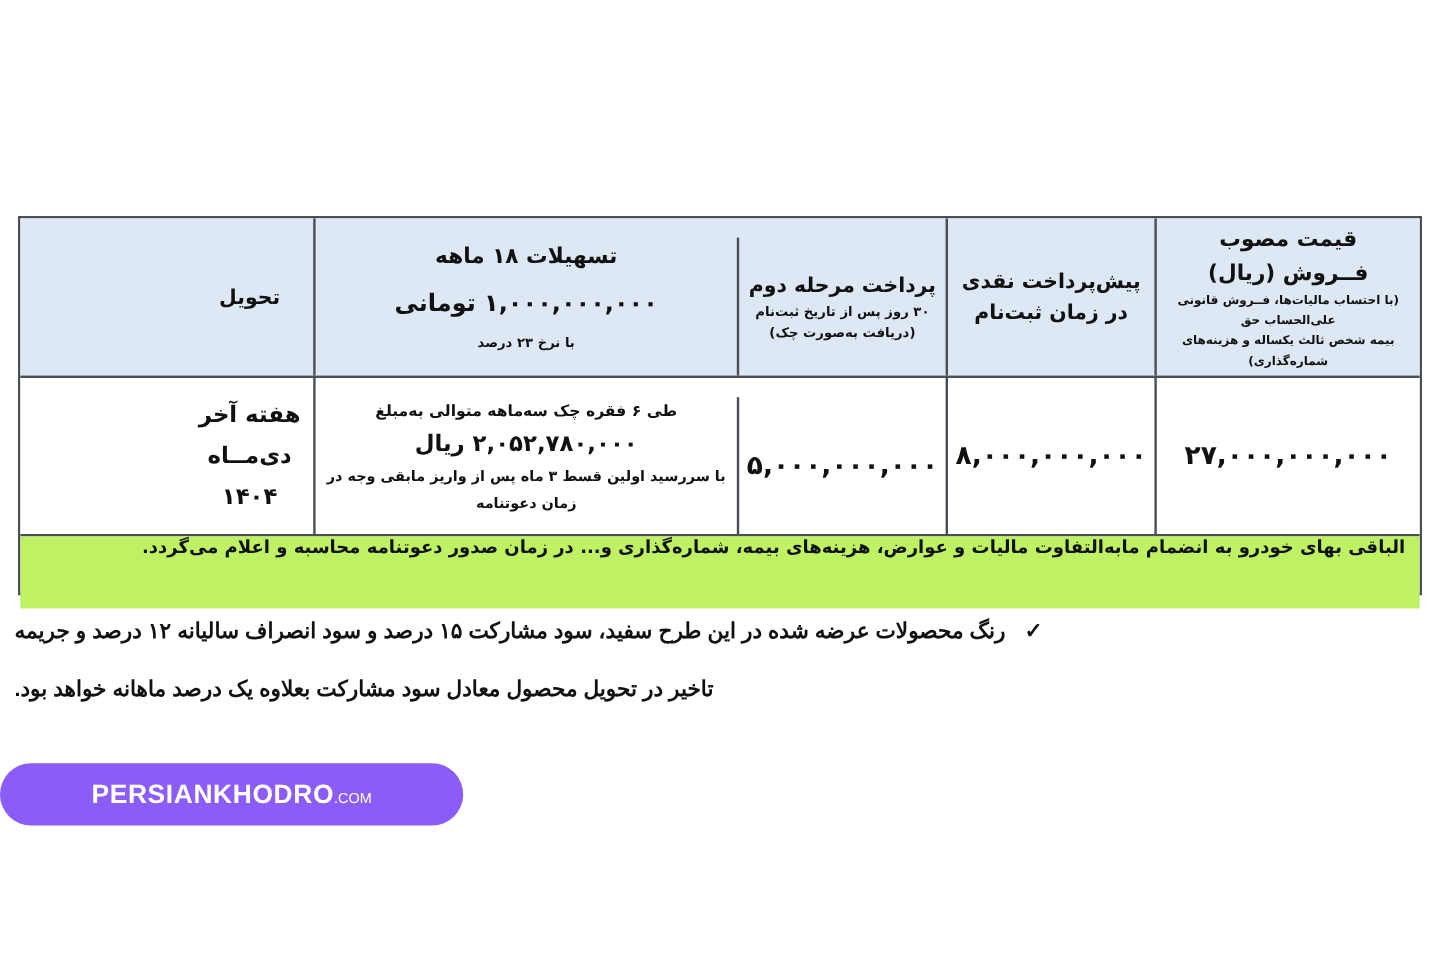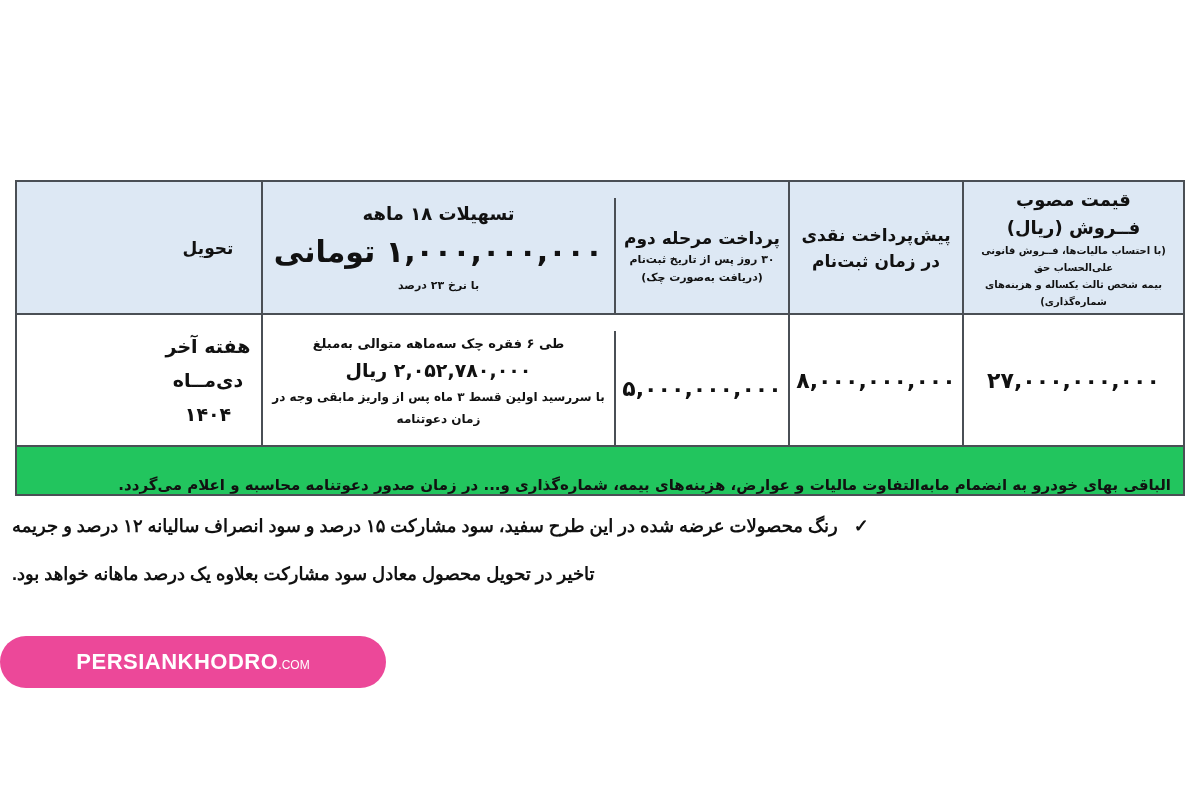--- a/index.html
+++ b/index.html
@@ -35,23 +35,23 @@
       height: 133px;
       background: #dde8f4;
       border-bottom: 2px solid #4a4f55;
     }
     .row.body {
       height: 132px;
       background: #ffffff;
       border-bottom: 2px solid #4a4f55;
     }
     .row.footer {
-      height: 47px;
-      background: #22c55e;
-      align-items: flex-end;
+      height: 60px;
+      background: #bef264;
+      align-items: flex-start;
       padding: 0 12px;
     }
     .cell {
       box-sizing: border-box;
       display: flex;
       flex-direction: column;
       align-items: center;
       justify-content: center;
       text-align: center;
       border-left: 2px solid #4a4f55;
@@ -61,21 +61,21 @@
     .c-price   { width: 221px; }
     .c-prepay  { width: 174px; }
     .c-second  { width: 174px; margin-top: 16px; }
     .c-loan    { width: 353px; }
     .c-deliver { width: 106px; }
 
     .h-title { font-weight: bold; font-size: 17px; line-height: 26px; }
     .h-title-lg { font-weight: bold; font-size: 18px; line-height: 28px; }
     .h-sub { font-weight: bold; font-size: 10px; line-height: 17px; }
     .h-sub2 { font-weight: bold; font-size: 11px; line-height: 18px; }
-    .h-big { font-weight: bold; font-size: 30px; line-height: 48px; letter-spacing: 0.5px; }
+    .h-big { font-weight: bold; font-size: 20px; line-height: 48px; letter-spacing: 0.5px; }
     .h-small { font-weight: bold; font-size: 11px; line-height: 20px; }
 
     .val { font-weight: bold; font-size: 22px; letter-spacing: 1px; }
     .loan-line1 { font-weight: bold; font-size: 13px; line-height: 26px; }
     .loan-line1 .amt { font-size: 19px; }
     .loan-line2 { font-weight: bold; font-size: 12px; line-height: 22px; }
     .deliver-body { font-weight: bold; font-size: 19px; line-height: 34px; }
 
     .footer-text { font-weight: bold; font-size: 15px; width: 100%; text-align: right; }
 
@@ -93,21 +93,21 @@
       color: #111;
     }
     .note .check { display: inline-block; margin-left: 16px; font-size: 18px; }
 
     .watermark {
       position: absolute;
       left: 0;
       top: 636px;
       width: 386px;
       height: 52px;
-      background: #ec4899;
+      background: #8b5cf6;
       display: flex;
       align-items: center;
       justify-content: center;
       font-family: "Liberation Sans", sans-serif;
       color: #ffffff;
       border-radius: 26px;
     }
     .watermark .brand { font-weight: bold; font-size: 22px; letter-spacing: 0.5px; }
     .watermark .tld { font-size: 12px; margin-top: 5px; }
   </style>

